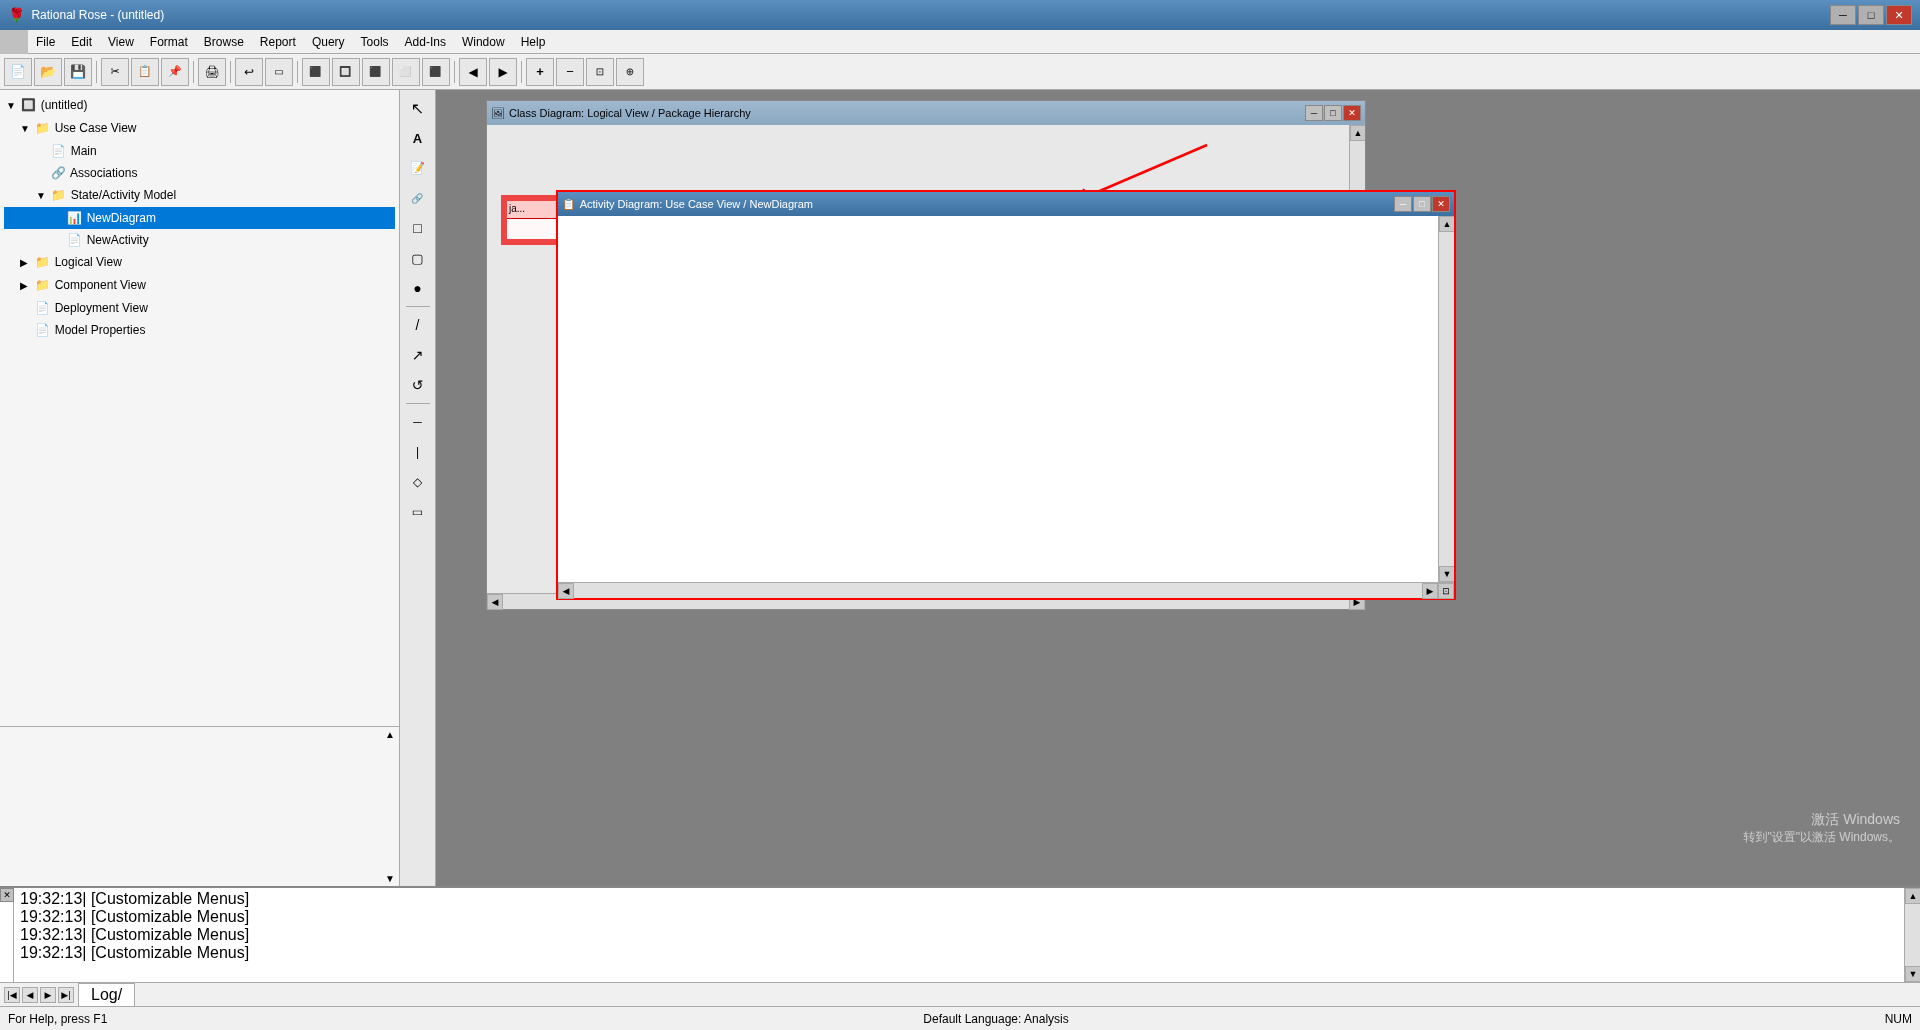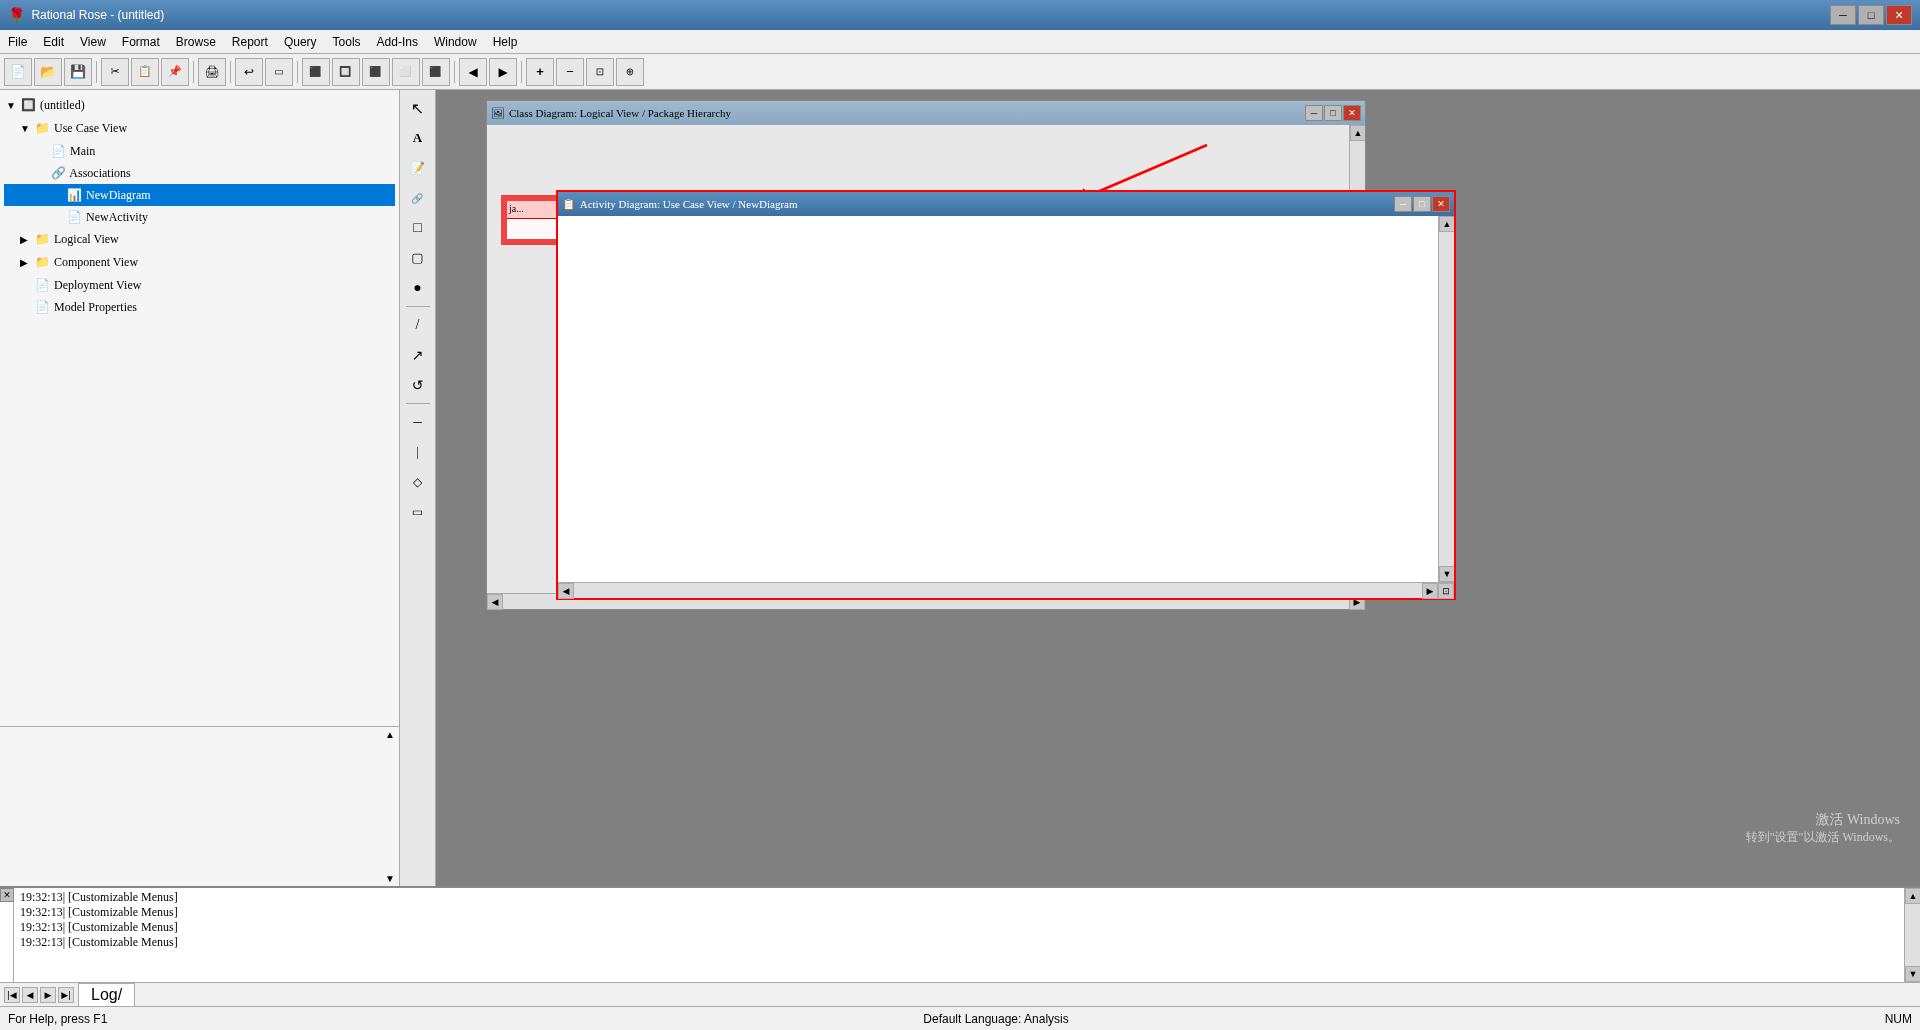--- a/index.html
+++ b/index.html
@@ -49,20 +49,21 @@
     .title-btn.close-btn { background: #c0392b; color: white; }
 
     
     #menu-bar {
       background: #f0f0f0;
       height: 24px;
       display: flex;
       align-items: center;
       border-bottom: 1px solid #aaa;
       flex-shrink: 0;
+      margin-left: 28px;
     }
     .menu-item {
       padding: 2px 8px;
       cursor: pointer;
       height: 100%;
       display: flex;
       align-items: center;
       font-size: 12px;
     }
 
@@ -93,21 +94,20 @@
       height: 22px;
       background: #aaa;
       margin: 0 2px;
     }
 
     
     #main-area {
       display: flex;
       flex: 1;
       overflow: hidden;
-      font-family: Liberation Serif, serif;
     }
 
     
     #left-panel {
       width: 400px;
       background: #f5f5f5;
       border-right: 1px solid #aaa;
       display: flex;
       flex-direction: column;
       flex-shrink: 0;
@@ -276,22 +276,22 @@
       background: white;
       border-top: 2px solid #888;
       display: flex;
       flex-direction: column;
       flex-shrink: 0;
     }
     #log-content {
       flex: 1;
       overflow: auto;
       padding: 2px 6px;
-      font-size: 12px;
-      font-family: Liberation Serif, serif;
+      font-size: 16px;
+      font-family: Liberation Sans, sans-serif;
     }
     #log-tabs {
       height: 24px;
       background: #f0f0f0;
       border-top: 1px solid #aaa;
       display: flex;
       align-items: center;
       padding: 0 4px;
       gap: 4px;
     }
@@ -447,20 +447,25 @@
         <span class="tree-icon">📄</span>
         <span>Main</span>
       </div>
 
       <div class="tree-node tree-indent-2">
         <span class="tree-expand"> </span>
         <span class="tree-icon">🔗</span>
         <span>Associations</span>
       </div>
 
+      <div class="tree-node tree-indent-2">
+        <span class="tree-expand">▼</span>
+        <span class="tree-icon">📁</span>
+        <span>State/Activity Model</span>
+      </div>
 
       <div class="tree-node tree-indent-3 selected">
         <span class="tree-expand"> </span>
         <span class="tree-icon">📊</span>
         <span>NewDiagram</span>
       </div>
 
       <div class="tree-node tree-indent-3">
         <span class="tree-expand"> </span>
         <span class="tree-icon">📄</span>

